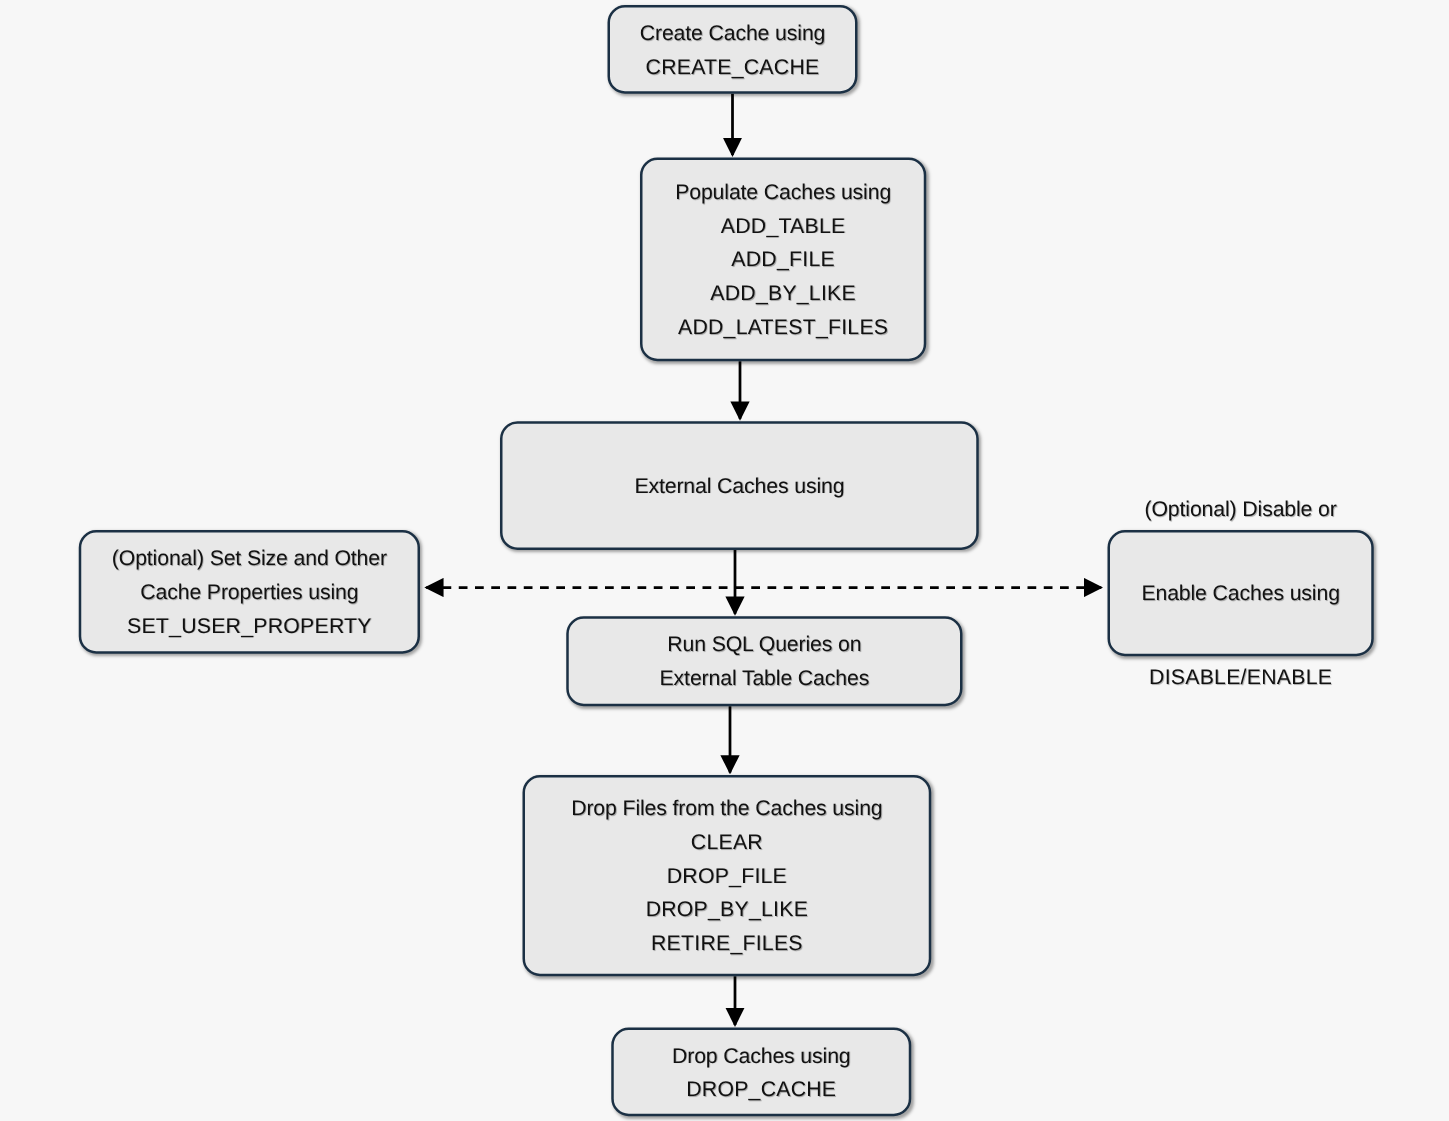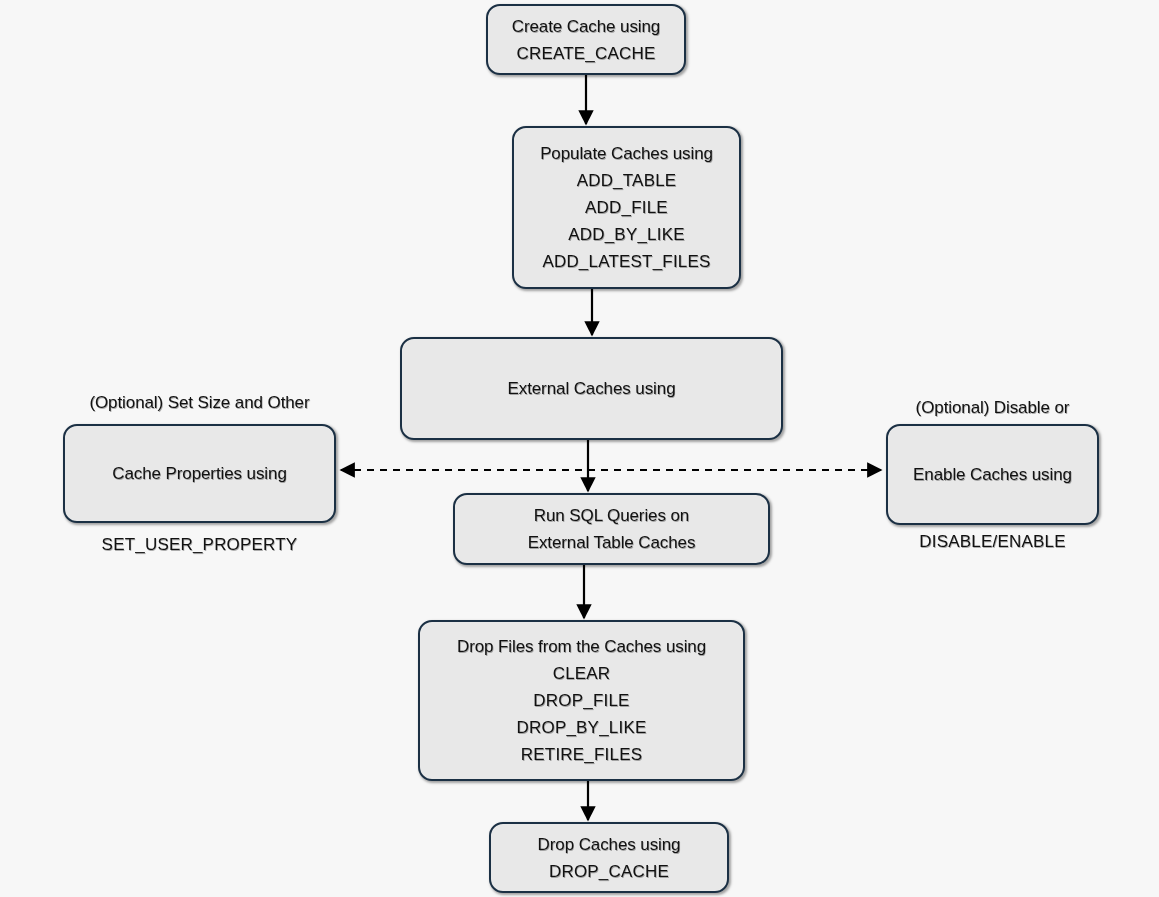--- a/index.html
+++ b/index.html
@@ -50,21 +50,21 @@
     white-space: nowrap;
   }
   .node .line.cmd {
     letter-spacing: 0.2px;
   }
 
   
   #node-create-cache   { left: 486px; top: 4px;   width: 200px; height: 71px;  }
   #node-populate       { left: 481px; top: 126px; width: 229px; height: 163px; margin-left: 31px; }
   #node-monitor        { left: 400px; top: 337px; width: 383px; height: 103px; }
-  #node-set-property   { left: 63px;  top: 424px; width: 273px; height: 99px; gap: 44px;  }
+  #node-set-property   { left: 63px;  top: 424px; width: 273px; height: 99px;  }
   #node-disable-enable { left: 886px; top: 424px; width: 213px; height: 101px; gap: 40px; }
   #node-run-sql        { left: 453px; top: 493px; width: 317px; height: 72px;  }
   #node-drop-files     { left: 418px; top: 620px; width: 327px; height: 161px; }
   #node-drop-caches    { left: 489px; top: 822px; width: 240px; height: 71px;  }
 </style>
 </head>
 <body>
 
 <div id="canvas">
 

